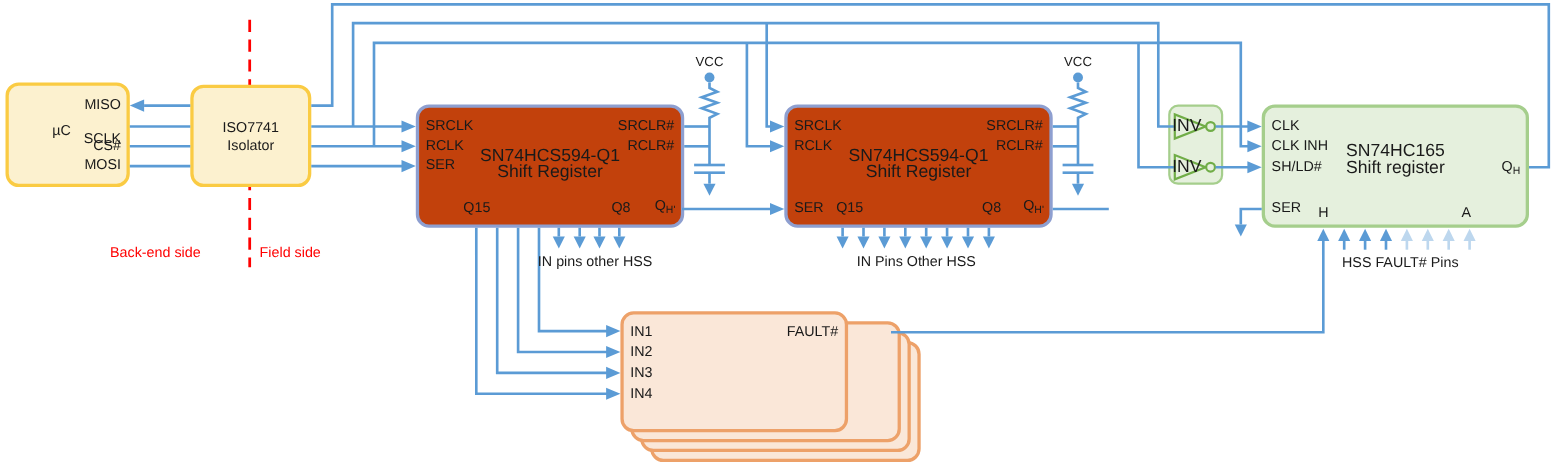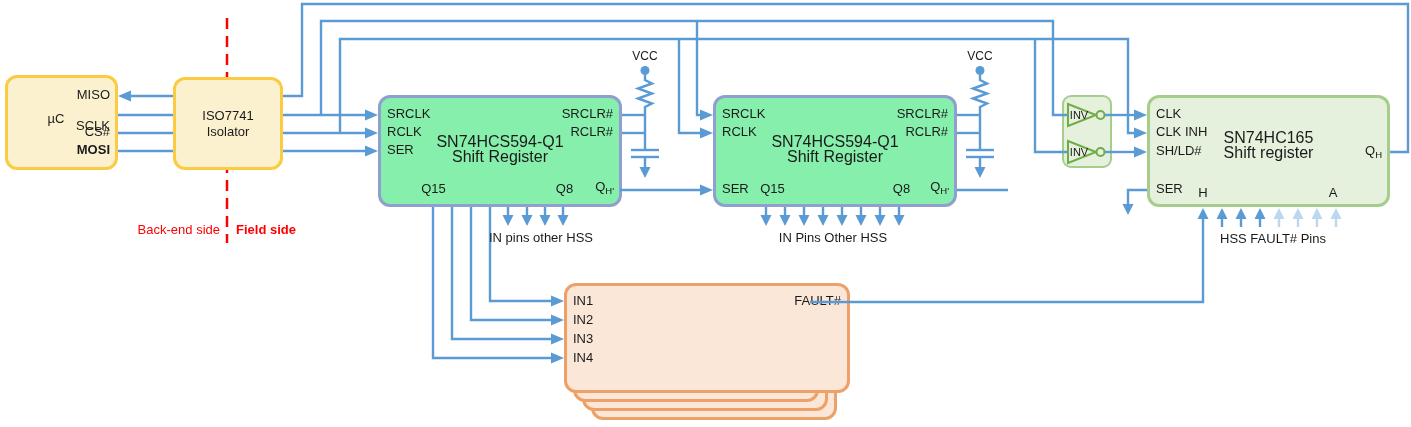--- a/index.html
+++ b/index.html
@@ -5,51 +5,51 @@
   html,body{margin:0;padding:0;background:#fff;}
   .canvas{position:relative;width:1411px;height:427px;background:#fff;
           font-family:"Liberation Sans",sans-serif;color:#1a1a1a;overflow:hidden;}
   svg{position:absolute;left:0;top:0;}
   .under{z-index:0;}
   .blocks{z-index:1;}
   .wires{z-index:2;pointer-events:none;}
   .toplabels{z-index:3;}
   .blk{position:absolute;box-sizing:border-box;border-radius:12px;}
   .yellow{border:3.5px solid #FACB43;background:#FCF1CF;}
-  .blue{border:3.5px solid #8E9FD0;background:#86efac;}
+  .blue{border:3.5px solid #8E9FD0;background:#c2410c;}
   .green{border:3.5px solid #A5CE8C;background:#E5F0DD;}
   .orange{border:3px solid #EDA169;background:#FAE7D8;}
   .lbl{position:absolute;font-size:13px;line-height:16px;white-space:nowrap;}
   .ctr{text-align:center;}
-  .rgt{text-align:right;}
+  .rgt{text-align:left;}
   .title{position:absolute;left:0;right:0;text-align:center;font-size:16px;line-height:15px;}
   .flexctr{display:flex;flex-direction:column;align-items:center;justify-content:center;
            font-size:13px;line-height:16px;}
   .red{color:#FF0000;}
-  .small{font-size:11px;}
+  .small{font-size:16px;}
   .sub{font-size:9.5px;vertical-align:-3px;}
   .vcc{font-size:12px;}
 </style>
 </head>
 <body>
 
 <div class="canvas">
 
   <svg class="under" width="1411" height="427">
     <line x1="227" y1="18" x2="227" y2="243" stroke="#FF0000" stroke-width="2.5" stroke-dasharray="11 7"></line>
   </svg>
 
   <div class="blocks" style="position:absolute;inset:0;z-index:1;">
 
     <div class="blk yellow" style="left:5px;top:75px;width:113px;height:95px;">
       <span class="lbl ctr" style="left:28px;top:33px;width:40px;">µC</span>
       <span class="lbl rgt" style="right:5px;top:9px;">MISO</span>
       <span class="lbl rgt" style="right:5px;top:40px;">SCLK</span>
       <span class="lbl rgt" style="right:5px;top:46px;">CS#</span>
-      <span class="lbl rgt" style="right:5px;top:64px;font-weight:bold;">MOSI</span>
+      <span class="lbl rgt" style="right:5px;top:64px;">MOSI</span>
     </div>
 
     <div class="blk yellow flexctr" style="left:173px;top:77px;width:110px;height:93px;">
       <span>ISO7741</span>
       <span>Isolator</span>
     </div>
 
     <div class="blk blue" style="left:378px;top:95px;width:244px;height:112px;">
       <span class="lbl" style="left:6px;top:8px;">SRCLK</span>
       <span class="lbl" style="left:6px;top:26px;">RCLK</span>
@@ -92,21 +92,21 @@
         <div>Shift register</div>
       </div>
       <span class="lbl ctr" style="left:38px;top:87px;width:30px;">H</span>
       <span class="lbl ctr" style="left:168px;top:87px;width:30px;">A</span>
       <span class="lbl rgt" style="right:5px;top:45px;"><span>Q</span><span class="sub">H</span></span>
     </div>
 
     <div class="blk orange" style="left:591px;top:310px;width:246px;height:110px;"></div>
     <div class="blk orange" style="left:582px;top:301px;width:246px;height:110px;"></div>
     <div class="blk orange" style="left:573px;top:292px;width:246px;height:110px;"></div>
-    <div class="blk orange" style="left:564px;top:283px;width:286px;height:110px;">
+    <div class="blk orange" style="left:564px;top:283px;width:207px;height:110px;">
       <span class="lbl" style="left:6px;top:7px;">IN1</span>
       <span class="lbl" style="left:6px;top:26px;">IN2</span>
       <span class="lbl" style="left:6px;top:45px;">IN3</span>
       <span class="lbl" style="left:6px;top:64px;">IN4</span>
       <span class="lbl rgt" style="right:6px;top:7px;">FAULT#</span>
     </div>
   </div>
 
   <svg class="wires" width="1411" height="427">
     <g stroke="#5B9BD5" stroke-width="2.4" fill="none">
@@ -260,19 +260,19 @@
       </g>
     </g>
   </svg>
 
   <div class="toplabels" style="position:absolute;inset:0;z-index:3;pointer-events:none;">
     <span class="lbl ctr vcc" style="left:615px;top:48px;width:60px;">VCC</span>
     <span class="lbl ctr vcc" style="left:950px;top:48px;width:60px;">VCC</span>
     <span class="lbl ctr small" style="left:1062px;top:107px;width:34px;">INV</span>
     <span class="lbl ctr small" style="left:1062px;top:144px;width:34px;">INV</span>
     <span class="lbl rgt red" style="left:100px;top:222px;width:120px;">Back-end side</span>
-    <span class="lbl red" style="left:236px;top:222px;font-weight:bold;">Field side</span>
+    <span class="lbl red" style="left:236px;top:222px;">Field side</span>
     <span class="lbl ctr" style="left:441px;top:230px;width:200px;">IN pins other HSS</span>
     <span class="lbl ctr" style="left:733px;top:230px;width:200px;">IN Pins Other HSS</span>
     <span class="lbl ctr" style="left:1173px;top:231px;width:200px;">HSS FAULT# Pins</span>
   </div>
 
 </div>
 
 </body></html>

